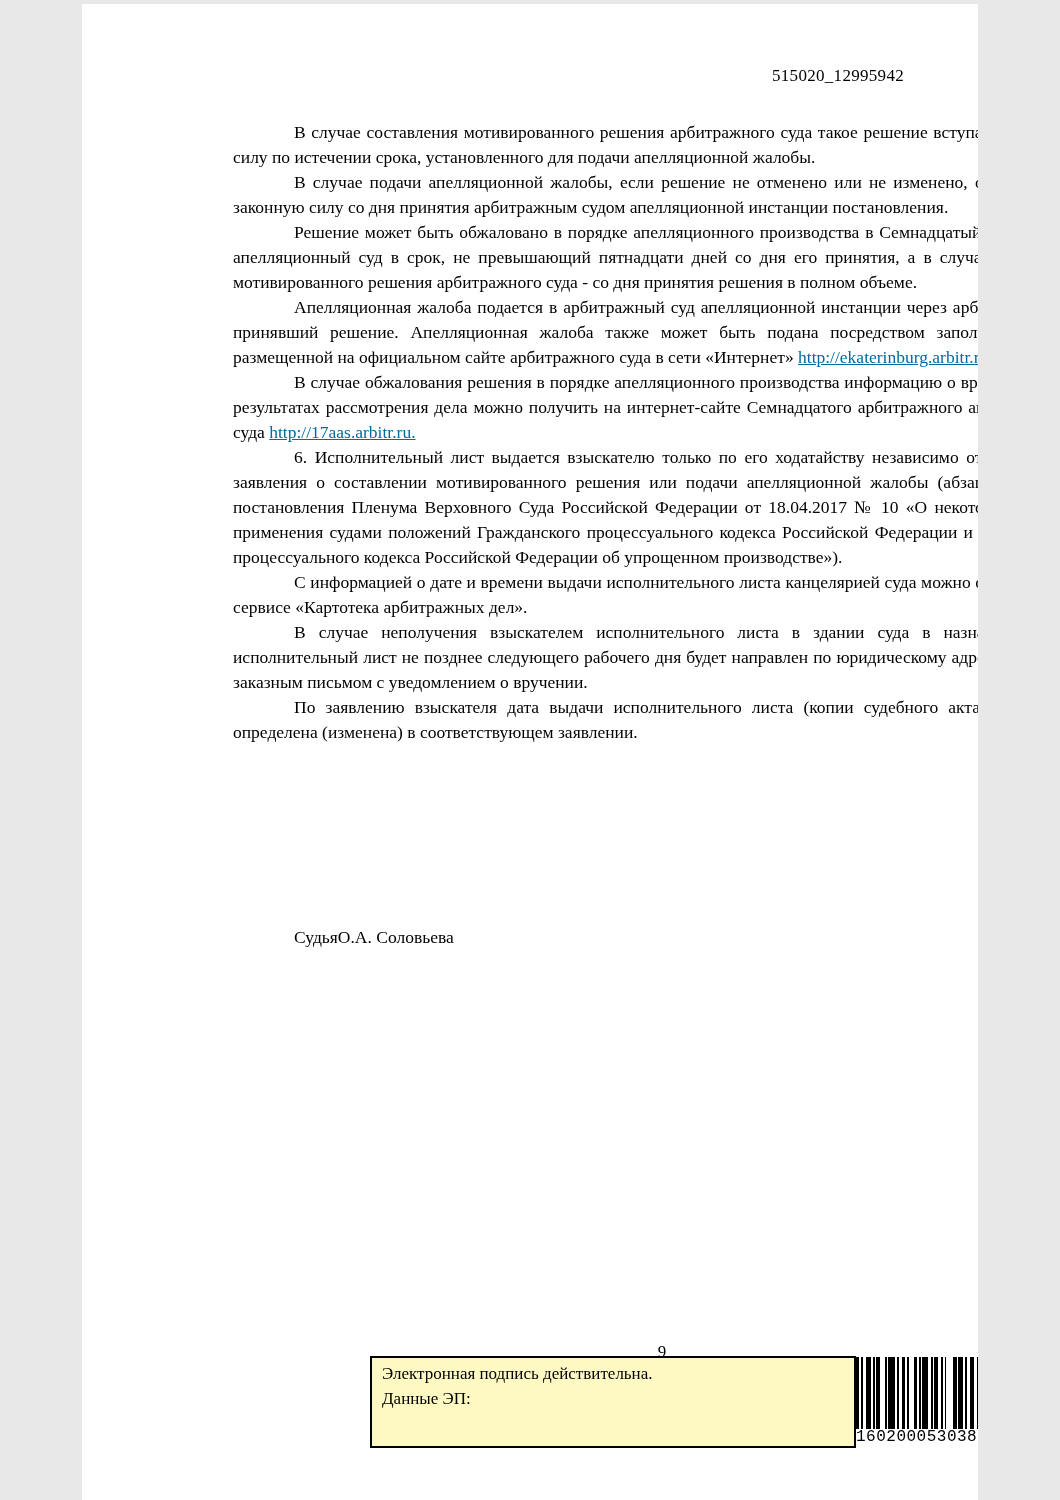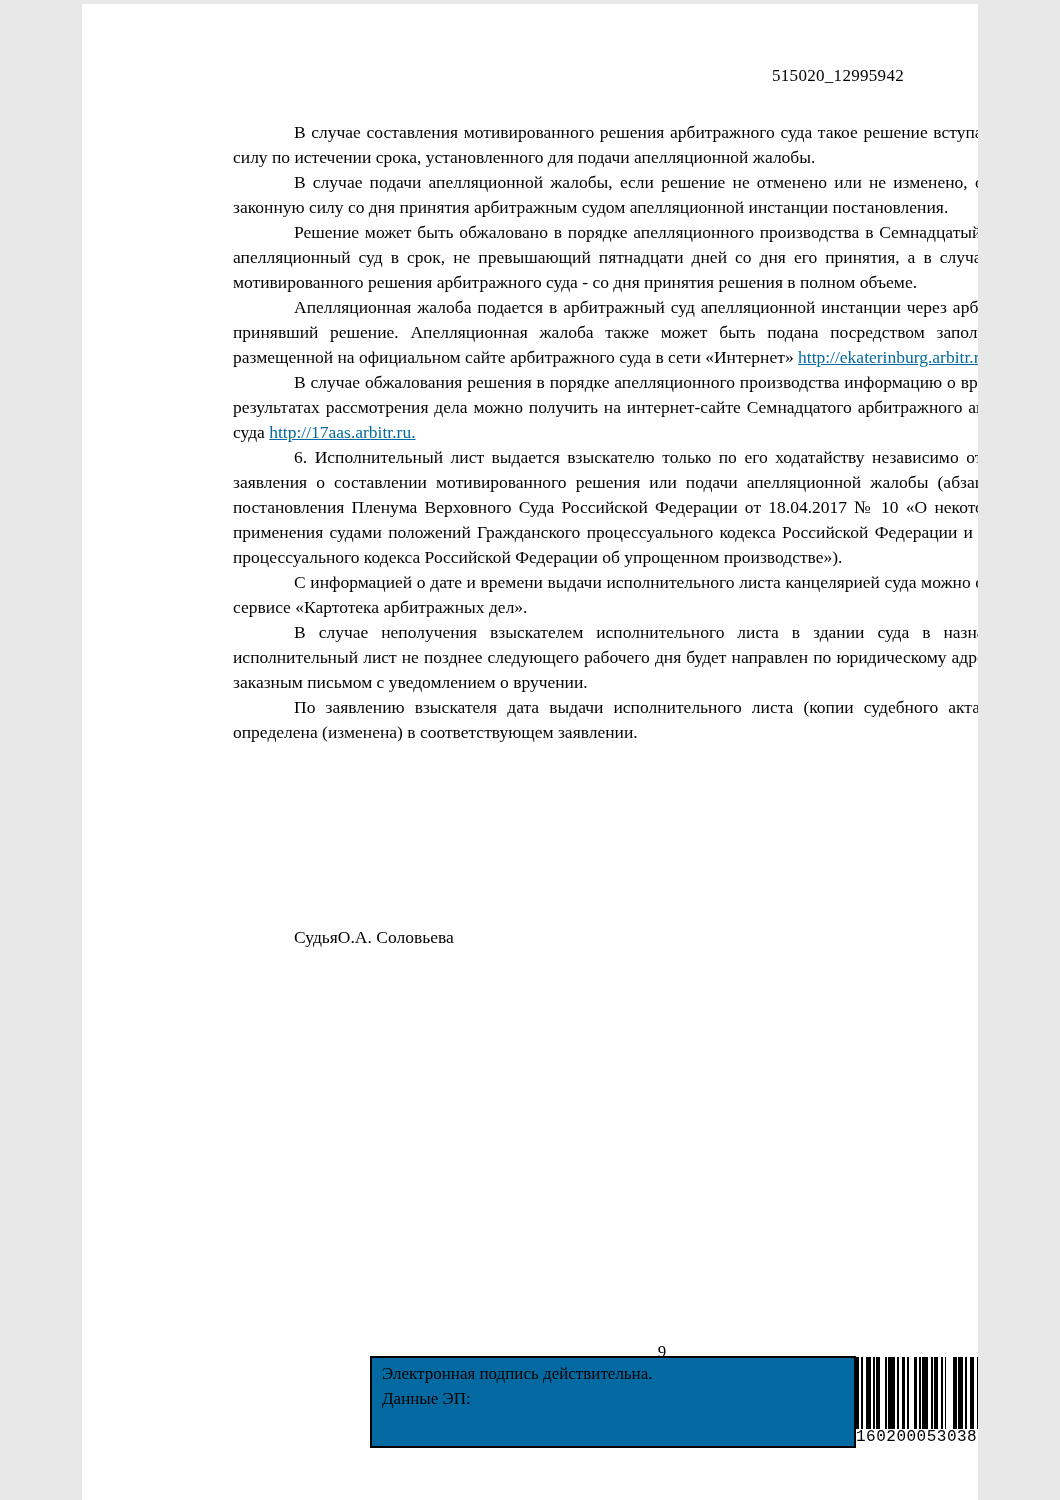--- a/index.html
+++ b/index.html
@@ -61,21 +61,21 @@
   }
   .stamp-box {
     position: absolute;
     left: 288px;
     top: 1352px;
     width: 486px;
     height: 92px;
     border: 2px solid #000000;
     box-sizing: border-box;
     padding: 4px 0 0 10px;
-    background: #0369a1;
+    background: #fef9c3;
   }
   .stamp-title {
     font-size: 17px;
     line-height: 24px;
   }
   .stamp-row { display: flex; align-items: flex-start; margin-top: 2px; flex-direction: column; }
   .stamp-label {
     font-size: 17px;
     line-height: 22px;
     flex: 0 0 102px;

